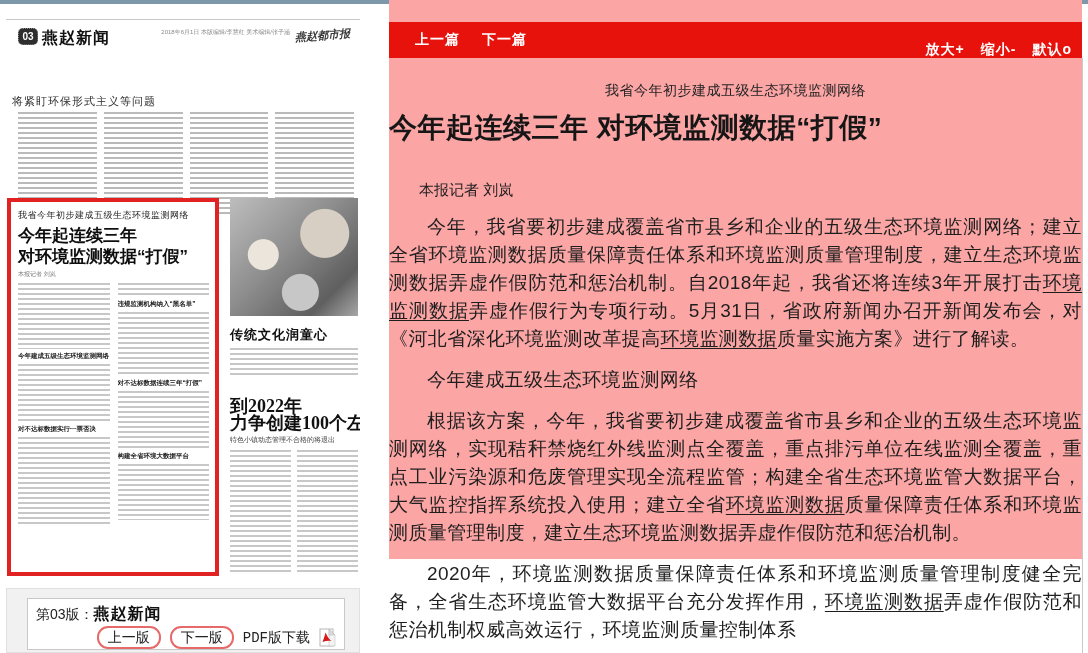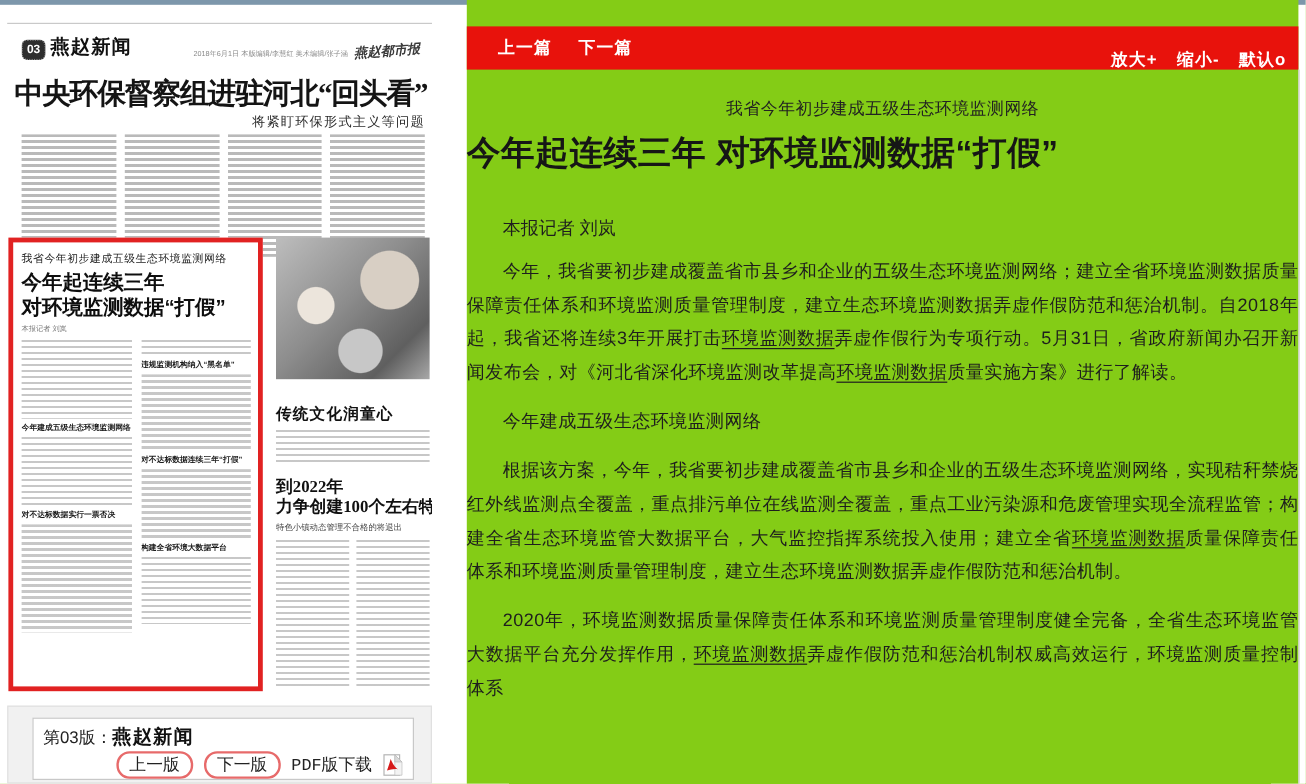--- a/index.html
+++ b/index.html
@@ -5,32 +5,32 @@
   * { margin:0; padding:0; box-sizing:border-box; }
   html,body { width:1088px; height:653px; overflow:hidden; background:#fff;
     font-family:"Liberation Sans","DejaVu Sans",sans-serif; }
   .top-bar { position:absolute; left:0; top:0; width:1088px; height:4px; background:#7d97ab; }
   .right-divider { position:absolute; left:1082px; top:58px; width:1px; height:595px; background:#c9c9c9; }
 
   
   .thumb-panel { position:absolute; left:6px; top:19px; width:354px; height:559px;
     background:#fff; border-top:1px solid #c9c9c9; overflow:hidden; }
   .thumb-header { position:absolute; left:12px; top:8px; width:332px; height:22px;
-    display:flex; align-items:flex-end; }
+    display:flex; align-items:flex-start; }
   .badge03 { display:inline-flex; align-items:center; justify-content:center;
     width:20px; height:17px; background:#2e2e2e; color:#fff; font-size:10px; font-weight:bold;
     border-radius:5px; border:1px dotted #888; }
   .section-name { font-size:16px; font-weight:bold; color:#111; margin-left:4px; letter-spacing:1px; }
   .dateline { margin-left:auto; font-size:6px; color:#8a8a8a; letter-spacing:0; white-space:nowrap; }
   .masthead { font-family:"DejaVu Serif","Liberation Serif",serif; font-style:italic; font-weight:bold;
     font-size:11px; color:#3a3a3a; transform:rotate(-4deg); margin-left:5px; white-space:nowrap; }
   .thumb-headline { position:absolute; left:6px; top:42px; width:342px; text-align:center;
     font-family:"Liberation Serif","DejaVu Serif",serif; font-weight:bold; font-size:24px;
     letter-spacing:-1px; color:#141414; white-space:nowrap; }
-  .thumb-subhead { position:absolute; left:6px; top:74px; width:342px; text-align:right;
+  .thumb-subhead { position:absolute; left:6px; top:74px; width:342px; text-align:left;
     font-size:11px; color:#2b2b2b; letter-spacing:1px; }
   .thumb-cols { position:absolute; left:12px; top:92px; width:336px; height:102px;
     display:flex; gap:7px; }
   .thumb-cols > div { flex:1; }
   .sim { background:repeating-linear-gradient(180deg,#8f8f8f 0 2px,transparent 2px 5px); opacity:.62; }
   .sim-lite { background:repeating-linear-gradient(180deg,#9a9a9a 0 2px,transparent 2px 5px); opacity:.55; }
 
   .red-box { position:absolute; left:1px; top:178px; width:212px; height:378px;
     border:4px solid #e12222; background:#fff; padding:7px 6px 4px 7px; }
   .rb-kicker { font-size:9px; color:#222; letter-spacing:.5px; white-space:nowrap; }
@@ -40,68 +40,67 @@
   .rb-cols > div { flex:1; }
   .mini-h { font-size:6.5px; font-weight:bold; color:#1a1a1a; margin:3px 0; white-space:nowrap; overflow:hidden; }
 
   .thumb-right { position:absolute; left:224px; top:178px; width:128px; }
   .photo { width:128px; height:118px;
     background:
       radial-gradient(circle at 26% 48%, #ece5dc 0 15px, rgba(0,0,0,0) 16px),
       radial-gradient(circle at 74% 30%, #d8cfc4 0 24px, rgba(0,0,0,0) 25px),
       radial-gradient(circle at 55% 80%, #c7c7c7 0 18px, rgba(0,0,0,0) 19px),
       linear-gradient(135deg,#bdbdbd 0%,#8d8d8d 45%,#5f5f5f 80%,#a8a8a8 100%); }
-  .cap-title { font-size:13px; font-weight:bold; color:#111; margin-top:20px; letter-spacing:1px; }
+  .cap-title { font-size:13px; font-weight:bold; color:#111; margin-top:10px; letter-spacing:1px; }
   .cap-sim { height:30px; margin-top:4px; }
   .story2-title { font-family:"Liberation Serif","DejaVu Serif",serif; font-weight:bold;
-    font-size:14px; color:#101010; line-height:17px; margin-top:10px; white-space:nowrap; }
+    font-size:18px; color:#101010; line-height:17px; margin-top:20px; white-space:nowrap; }
   .story2-sub { font-size:7px; color:#444; margin-top:3px; }
   .story2-cols { display:flex; gap:6px; margin-top:5px; }
   .story2-cols > div { flex:1; height:122px; }
 
   
   .footer-panel { position:absolute; left:6px; top:588px; width:354px; height:65px;
     background:#f1f1f1; border:1px solid #e0e0e0; padding:9px 0 0 20px; }
   .footer-box { width:318px; height:52px; background:#fff; border:1px solid #c8c8c8; padding:5px 8px 0 8px; }
   .page-label { font-size:14px; color:#222; }
   .page-section { font-size:16px; font-weight:bold; color:#111; letter-spacing:1px; }
   .footer-nav { display:flex; align-items:center; justify-content:flex-end; gap:9px; margin-top:1px; }
   .nav-pill { display:inline-block; border:2px solid #e76a6a; border-radius:11px;
     padding:0 9px; font-size:14px; color:#222; line-height:19px; background:#fff; cursor:pointer; }
   .pdf-link { font-size:14px; color:#222; font-family:"Liberation Mono","DejaVu Sans Mono",monospace; }
   .pdf-icon { width:17px; height:19px; display:inline-block; vertical-align:middle; }
 
   
-  .article-pane { position:absolute; left:389px; top:0; width:693px; height:653px; background:#84cc16; }
+  .article-pane { position:absolute; left:389px; top:0; width:693px; height:559px; background:#fca5a5; }
   .toolbar { position:absolute; left:0; top:22px; width:693px; height:36px; background:#e8120c;
     display:flex; align-items:center; color:#fff; font-weight:bold; font-size:14px; }
   .toolbar .left { display:flex; gap:22px; padding-left:26px; }
   .toolbar .right { display:flex; gap:16px; margin-left:auto; padding-right:10px;margin-top:20px; }
   .tool-link { cursor:pointer; letter-spacing:1px; }
   .article-body { position:absolute; left:0; top:58px; width:693px; height:595px; overflow:hidden; }
   .kicker { margin-top:24px; text-align:center; font-size:14px; color:#222; letter-spacing:.5px; }
   .headline { margin-top:9px; text-align:left; font-size:28px; font-weight:bold; color:#161616; letter-spacing:.5px; }
   .byline { margin-top:34px; font-size:15px; color:#1e1e1e; text-indent:2em; }
-  .article-body p { font-size:15px; line-height:28px; color:#1e1e1e; text-indent:2em;
+  .article-body p { font-size:19px; line-height:28px; color:#1e1e1e; text-indent:2em;
     text-align:justify; margin-top:13px; letter-spacing:.4px; }
   .kw { text-decoration:underline; text-underline-offset:3px; cursor:pointer; color:inherit; }
 </style>
 </head>
 <body>
 
 <div class="top-bar"></div>
 
 <div class="thumb-panel">
   <div class="thumb-header">
     <span class="badge03">03</span>
     <span class="section-name">燕赵新闻</span>
     <span class="dateline">2018年6月1日 本版编辑/李慧红 美术编辑/张子涵</span>
     <span class="masthead">燕赵都市报</span>
   </div>
-  <div class="thumb-headline">中央环保督察组进驻河北“回头看”</div>
   <div class="thumb-subhead">将紧盯环保形式主义等问题</div>
   <div class="thumb-cols">
     <div class="sim"></div>
     <div class="sim"></div>
     <div class="sim"></div>
     <div class="sim"></div>
   </div>
 
   <div class="red-box">
     <div class="rb-kicker">我省今年初步建成五级生态环境监测网络</div>

